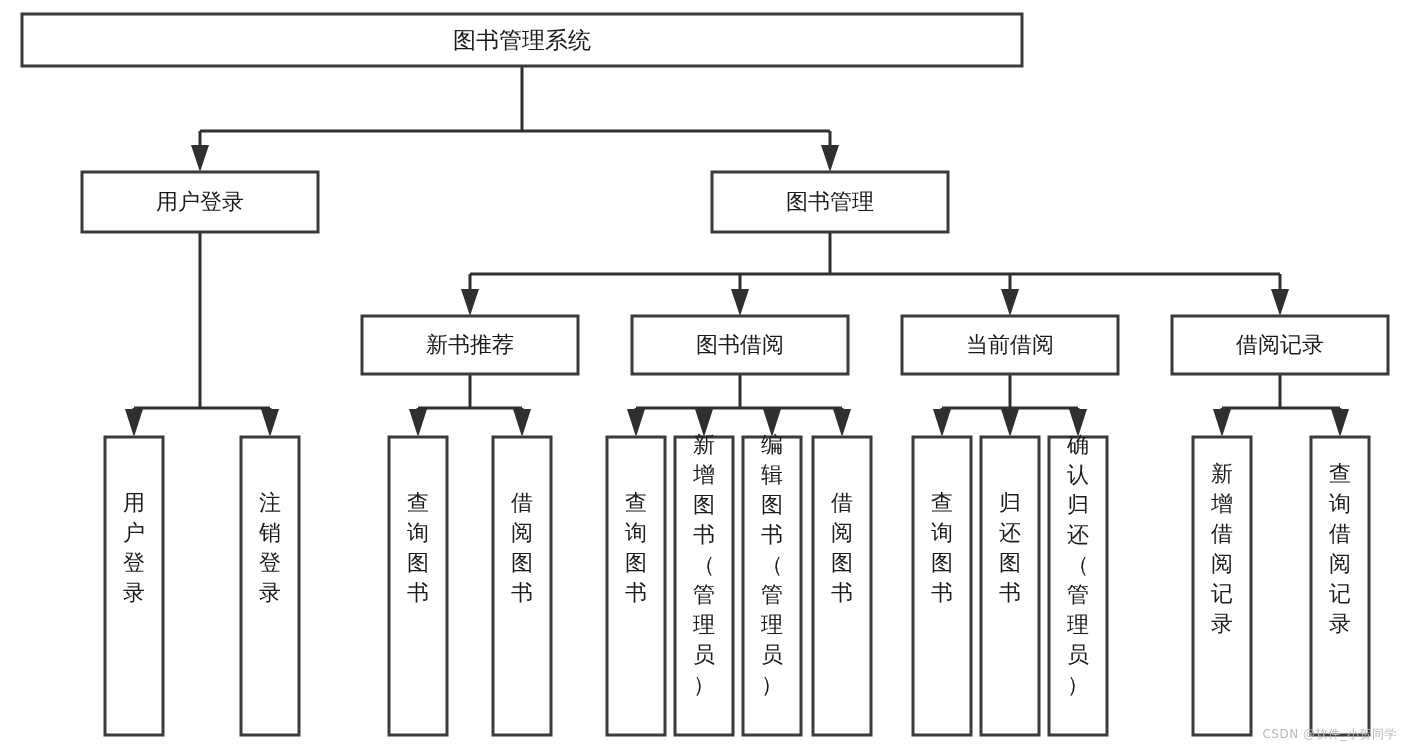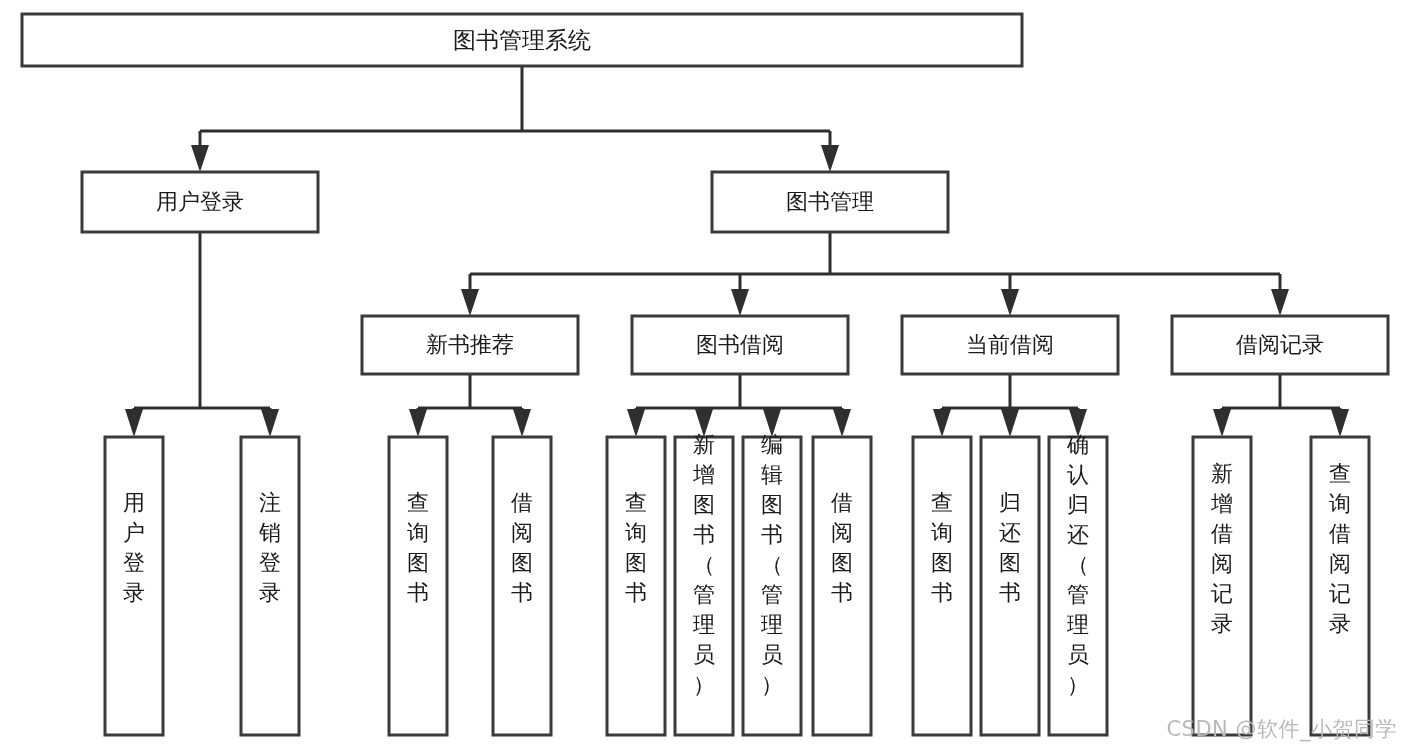--- a/index.html
+++ b/index.html
@@ -22,21 +22,21 @@
     font-family:"DejaVu Sans","Liberation Sans",sans-serif;
     font-size:23px;fill:#1a1a1a;text-anchor:middle;dominant-baseline:middle;
   }
   .vert-label{
     font-family:"DejaVu Sans","Liberation Sans",sans-serif;
     font-size:22px;fill:#1a1a1a;text-anchor:middle;
   }
   .watermark{
     position:absolute;right:8px;bottom:4px;
     font-family:"DejaVu Sans","Liberation Sans",sans-serif;
-    font-size:21px;color:#b9b9b9;letter-spacing:.5px;
+    font-size:12px;color:#b9b9b9;letter-spacing:.5px;
     white-space:nowrap;user-select:none;
   }
 </style>
 </head>
 <body>
 
 <div id="diagram-root">
   <svg class="flow" viewBox="0 0 1405 747" xmlns="http://www.w3.org/2000/svg">
 
     <g>

